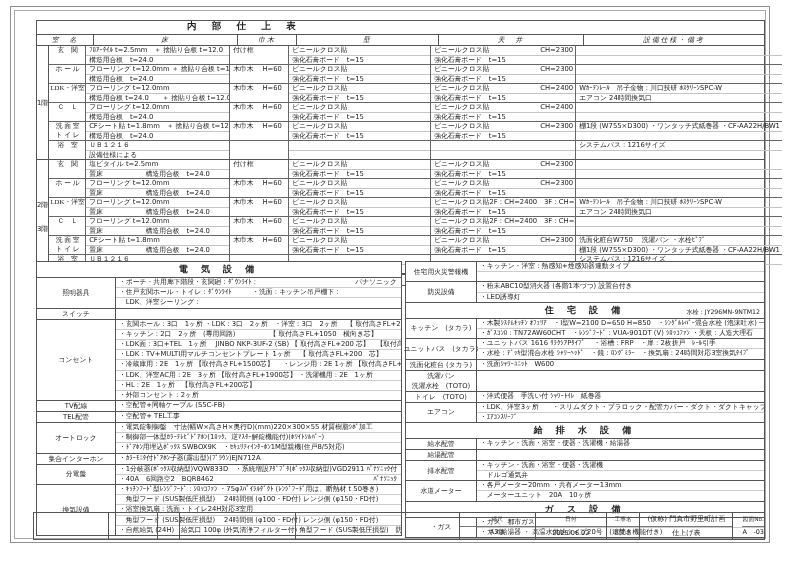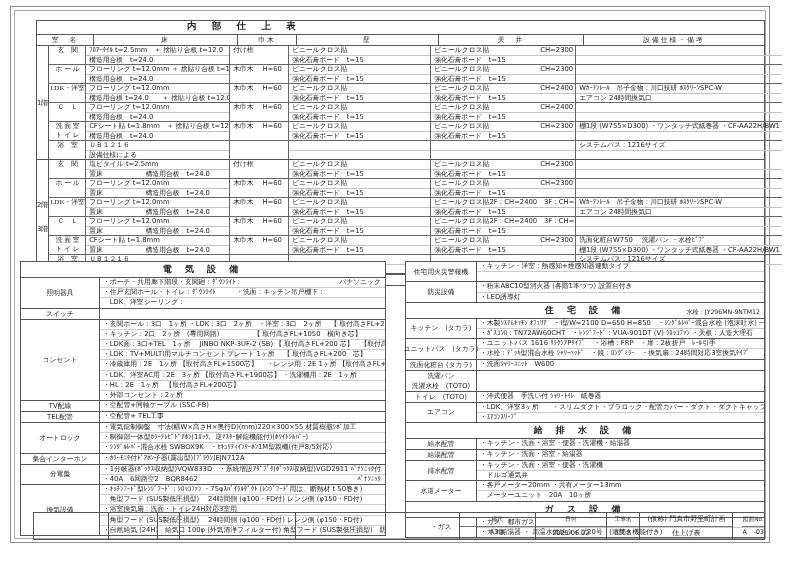--- a/index.html
+++ b/index.html
@@ -9,21 +9,21 @@
     -webkit-font-smoothing:antialiased;overflow:hidden;
   }
   .frame-outer{position:absolute;left:10px;top:6px;width:758px;height:535px;border:1px solid #8f8f8f;}
   .frame-inner{position:absolute;left:14px;top:10px;width:750px;height:527px;border:1px solid #a8a8a8;}
 
   
   #finish-table{position:absolute;left:36px;top:20px;width:727px;border:1px solid #555;font-size:6.8px;line-height:8px;}
   .ft-title{height:13px;border-bottom:1px solid #555;position:relative;}
   .ft-title span{position:absolute;left:150px;top:1px;font-size:9.5px;letter-spacing:6px;font-weight:bold;color:#222;}
   .ft-head{display:flex;height:10px;border-bottom:1px solid #555;}
-  .ft-head .hc{border-right:1px solid #555;display:flex;align-items:center;justify-content:center;letter-spacing:2px;overflow:hidden;white-space:pre;}
+  .ft-head .hc{border-right:1px solid #555;display:flex;align-items:center;justify-content:center;letter-spacing:2px;overflow:hidden;white-space:pre;font-style:italic;}
   .ft-head .hc:last-child{border-right:none;flex:1;}
   .w-room{width:56px;}.w-floor{width:143px;}.w-hab{width:58px;}.w-wall{width:141px;}.w-ceil{width:144px;}
   .ft-group{display:flex;border-bottom:1px solid #555;}
   .ft-floor{width:20px;border-right:1px solid #555;display:flex;flex-direction:column;justify-content:center;align-items:flex-end;gap:16px;white-space:pre;}
   .ft-rooms{flex:1;display:flex;flex-direction:column;}
   .ft-row{display:flex;border-bottom:1px solid #666;}
   .ft-row:last-child{border-bottom:none;}
   .ft-row .c{border-right:1px solid #666;overflow:hidden;}
   .ft-row .c:last-child{border-right:none;flex:1;}
   .ft-row .nm{width:36px;display:flex;flex-direction:column;align-items:center;white-space:pre;font-family:Liberation Serif, serif;}
@@ -33,21 +33,21 @@
   .ft-row .cc{width:144px;}
   .ln{height:8.5px;padding:0 2px 0 3px;white-space:pre;overflow:hidden;}
   .c .ln:first-child{border-bottom:1px solid #c4c4c4;}
   .nm .ln{border-bottom:none!important;}
   .ch .ln:first-child{border-bottom:none;}
   .split{display:flex;justify-content:space-between;}
   .ft-remark{height:10px;border-top:1px solid #555;display:flex;align-items:center;padding-left:54px;white-space:pre;}
 
   
   .spec{position:absolute;border:1px solid #555;font-size:6.8px;background:#fff;}
-  #elec{left:20px;top:261px;width:364px;}
+  #elec{left:36px;top:261px;width:364px;}
   #equip{left:405px;top:261px;width:358px;}
   .sp-h{height:15px;border-bottom:1px solid #555;position:relative;display:flex;align-items:center;justify-content:center;}
   .sp-h .t{font-size:9px;font-weight:bold;letter-spacing:5px;color:#222;}
   .sp-note{position:absolute;right:4px;bottom:1px;font-size:6.2px;letter-spacing:0;font-weight:normal;}
   .sp-row{display:flex;border-bottom:1px solid #555;}
   .sp-row:last-child{border-bottom:none;}
   .sp-lab{border-right:1px solid #555;display:flex;flex-direction:column;justify-content:center;align-items:center;white-space:pre;text-align:center;}
   #elec .sp-lab{width:78px;}
   #equip .sp-lab{width:70px;}
   .sp-lines{flex:1;display:flex;flex-direction:column;overflow:hidden;}
@@ -414,21 +414,21 @@
       <div class="sp-lab"><div>TEL配管</div></div>
       <div class="sp-lines">
         <div class="sp-ln">・空配管+ TEL工事</div>
       </div>
     </div>
     <div class="sp-row">
       <div class="sp-lab"><div>オートロック</div></div>
       <div class="sp-lines">
         <div class="sp-ln">・電気錠制御盤　寸法(幅W×高さH×奥行D)(mm)220×300×55 材質樹脂ｼﾎﾞ加工</div>
         <div class="sp-ln">・制御部一体型ｶﾗｰﾃﾚﾋﾞﾄﾞｱﾎﾝ(1ﾛｯｸ、逆ﾏｽﾀｰ解錠機能付)(ﾎﾜｲﾄｼﾙﾊﾞｰ)</div>
-        <div class="sp-ln">・ｼﾝｸﾞﾙﾚﾊﾞｰ混合水栓 SWBOX9K　・ｾｷｭﾘﾃｨｲﾝﾀｰﾎﾝ1M型親機(住戸8/5対応)</div>
+        <div class="sp-ln">・ﾄﾞｱﾎﾝ用埋込ﾎﾞｯｸｽ SWBOX9K　・ｾｷｭﾘﾃｨｲﾝﾀｰﾎﾝ1M型親機(住戸8/5対応)</div>
       </div>
     </div>
     <div class="sp-row">
       <div class="sp-lab"><div>集合インターホン</div></div>
       <div class="sp-lines">
         <div class="sp-ln">・ｶﾗｰﾓﾆﾀ付ﾄﾞｱﾎﾝ子器(露出型)(ﾌﾞﾗｳﾝ)EJN712A</div>
       </div>
     </div>
     <div class="sp-row">
       <div class="sp-lab"><div>分電盤</div></div>
@@ -507,23 +507,20 @@
       <span class="t">給 排 水 設 備</span>
     </div>
     <div class="sp-row">
       <div class="sp-lab"><div>給水配管</div></div>
       <div class="sp-lines">
         <div class="sp-ln">・キッチン・洗面・浴室・便器・洗濯機・給湯器</div>
       </div>
     </div>
     <div class="sp-row">
       <div class="sp-lab"><div>給湯配管</div></div>
-      <div class="sp-lines">
-        <div class="sp-ln">・キッチン・洗面・浴室・給湯器</div>
-      </div>
     </div>
     <div class="sp-row">
       <div class="sp-lab"><div>排水配管</div></div>
       <div class="sp-lines">
         <div class="sp-ln">・キッチン・洗面・浴室・便器・洗濯機</div>
         <div class="sp-ln">　ドルゴ通気弁</div>
       </div>
     </div>
     <div class="sp-row">
       <div class="sp-lab"><div>水道メーター</div></div>

